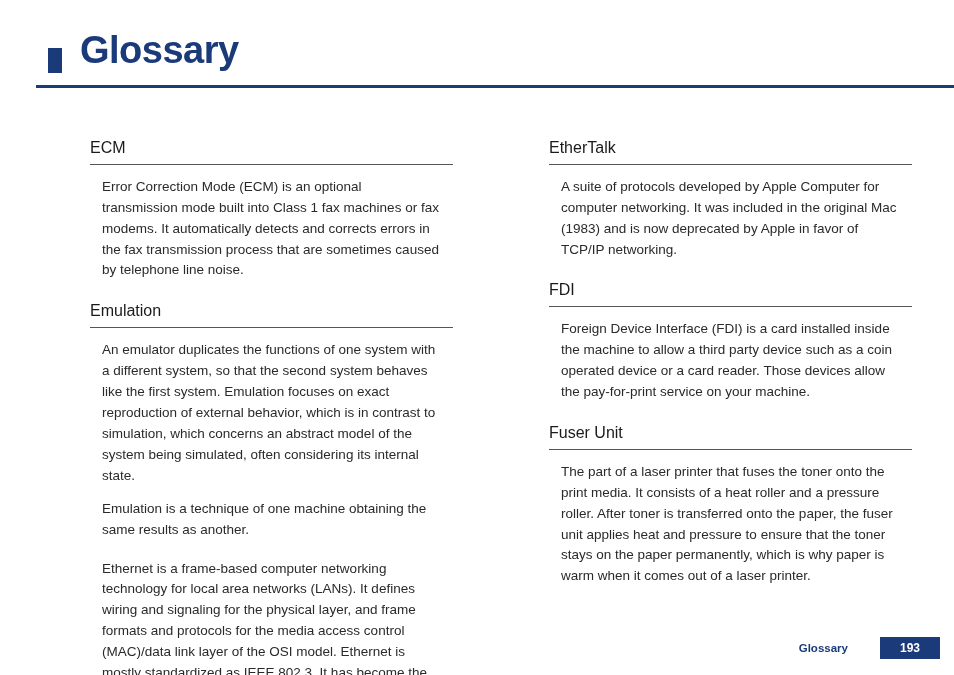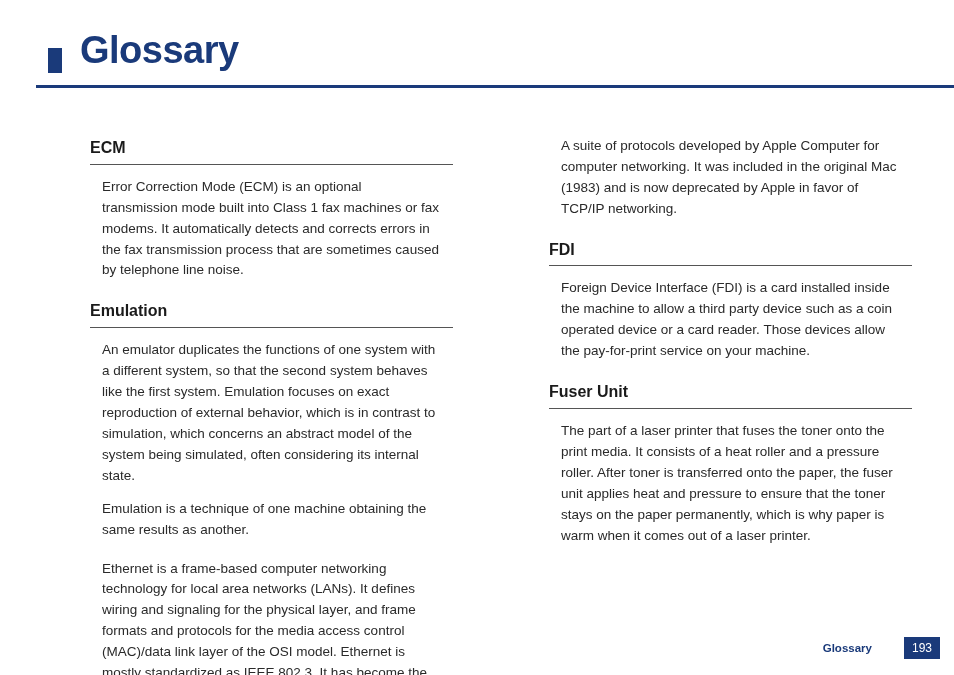--- a/index.html
+++ b/index.html
@@ -39,21 +39,21 @@
   .col {
     flex: 1 1 0;
     min-width: 0;
     font-size: 13.5px;
     line-height: 1.55;
     color: #2a2a2a;
   }
   .entry { margin-bottom: 18px; }
   .term {
     font-size: 16px;
-    font-weight: 700;
+    font-weight: 400;
     color: #1a1a1a;
     border-bottom: 1px solid #555;
     padding-bottom: 3px;
     margin-bottom: 8px;
   }
   .def p { margin-bottom: 10px; }
   .footer {
     position: absolute;
     right: 14px;
     bottom: 16px;
@@ -63,22 +63,22 @@
   }
   .footer-label {
     font-size: 11.5px;
     font-weight: 700;
     color: #1a3a7a;
   }
   .page-num {
     background: #1a3a7a;
     color: #fff;
     font-size: 12px;
-    font-weight: 400;
-    padding: 4px 8px;
+    font-weight: 700;
+    padding: 4px 20px;
   }
 </style>
 </head>
 <body>
 
 <div class="title-row">
   <div class="title-bar"></div>
   <div class="page-title">Glossary</div>
 </div>
 
@@ -98,20 +98,21 @@
         </div>
       </div>
       <div class="entry">
         <div class="def">
           <p>Ethernet is a frame-based computer networking technology for local area networks (LANs). It defines wiring and signaling for the physical layer, and frame formats and protocols for the media access control (MAC)/data link layer of the OSI model. Ethernet is mostly standardized as IEEE 802.3. It has become the most widespread LAN technology in use during the 1990s to the present.</p>
         </div>
       </div>
     </div>
   <div class="col" id="col-right">
       <div class="entry">
+        <div class="term">EtherTalk</div>
         <div class="def">
           <p>A suite of protocols developed by Apple Computer for computer networking. It was included in the original Mac (1983) and is now deprecated by Apple in favor of TCP/IP networking.</p>
         </div>
       </div>
       <div class="entry">
         <div class="term">FDI</div>
         <div class="def">
           <p>Foreign Device Interface (FDI) is a card installed inside the machine to allow a third party device such as a coin operated device or a card reader. Those devices allow the pay-for-print service on your machine.</p>
         </div>
       </div>

